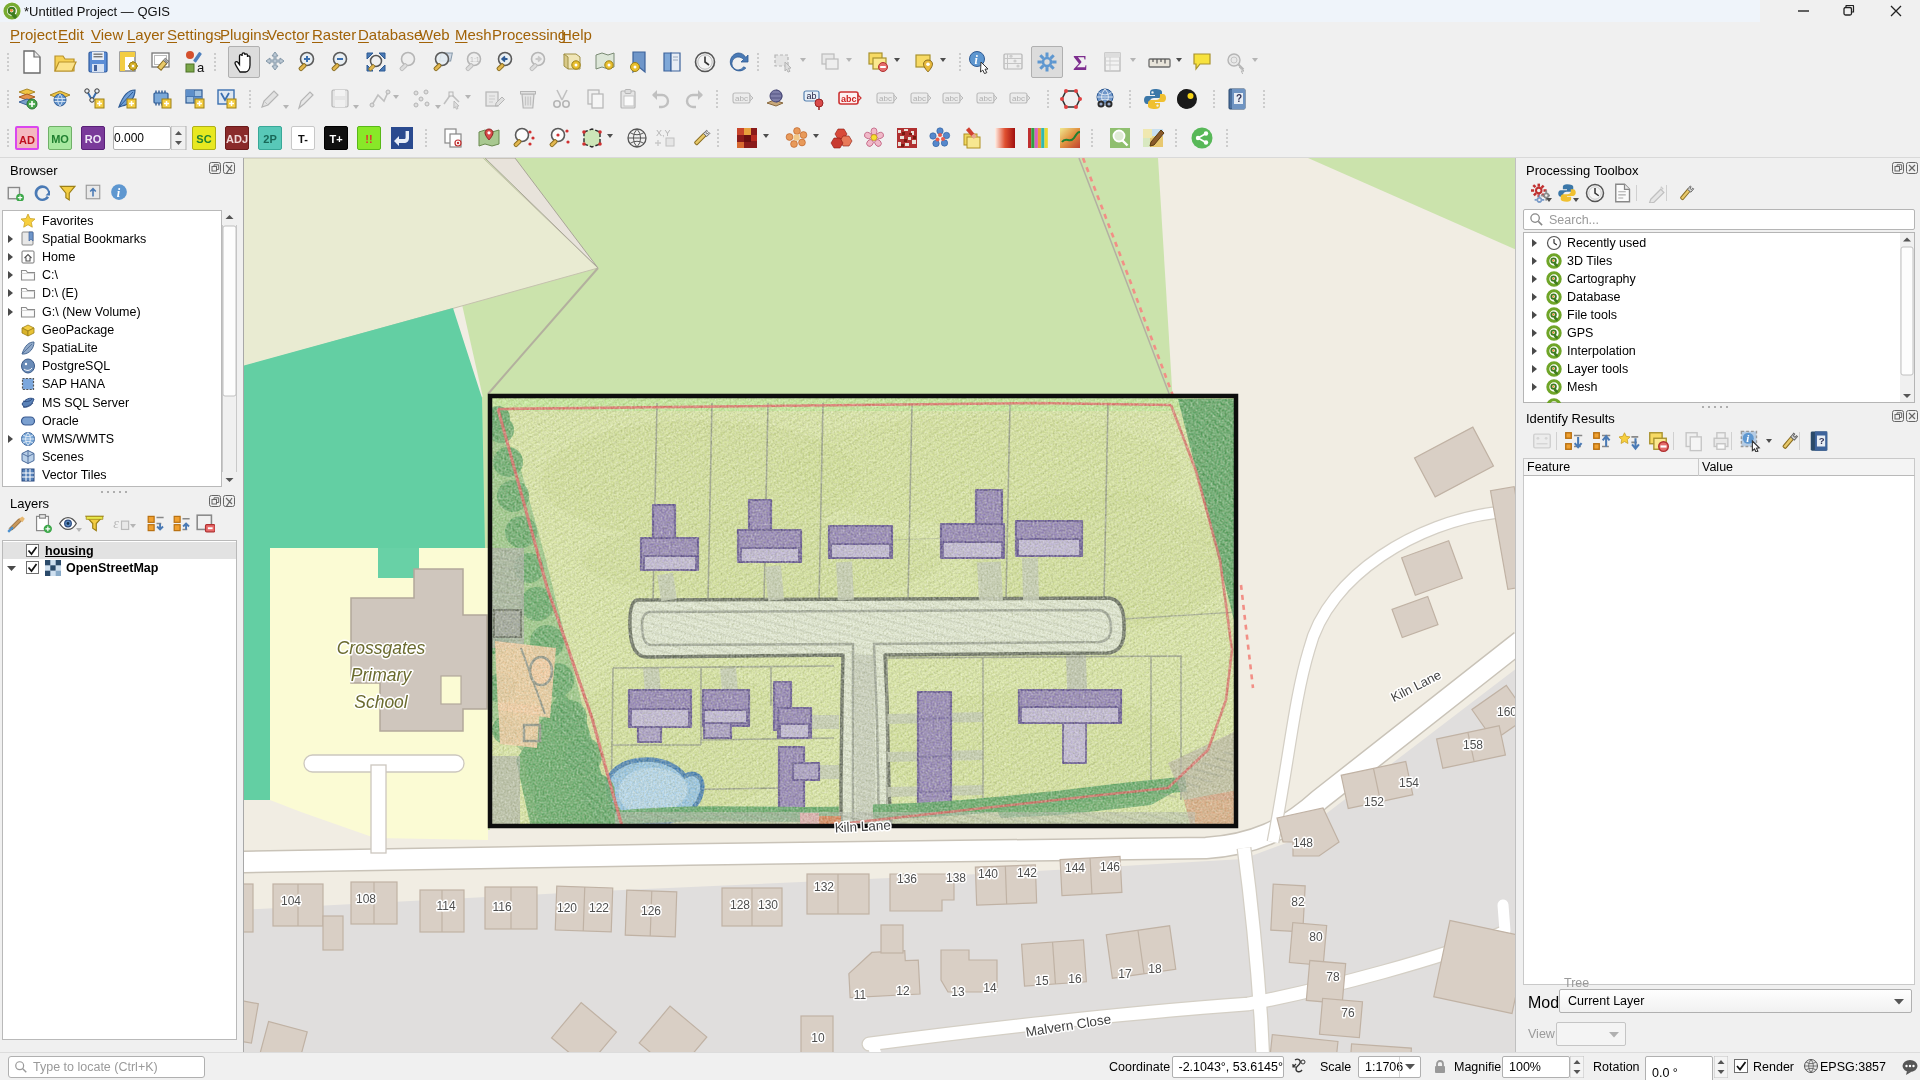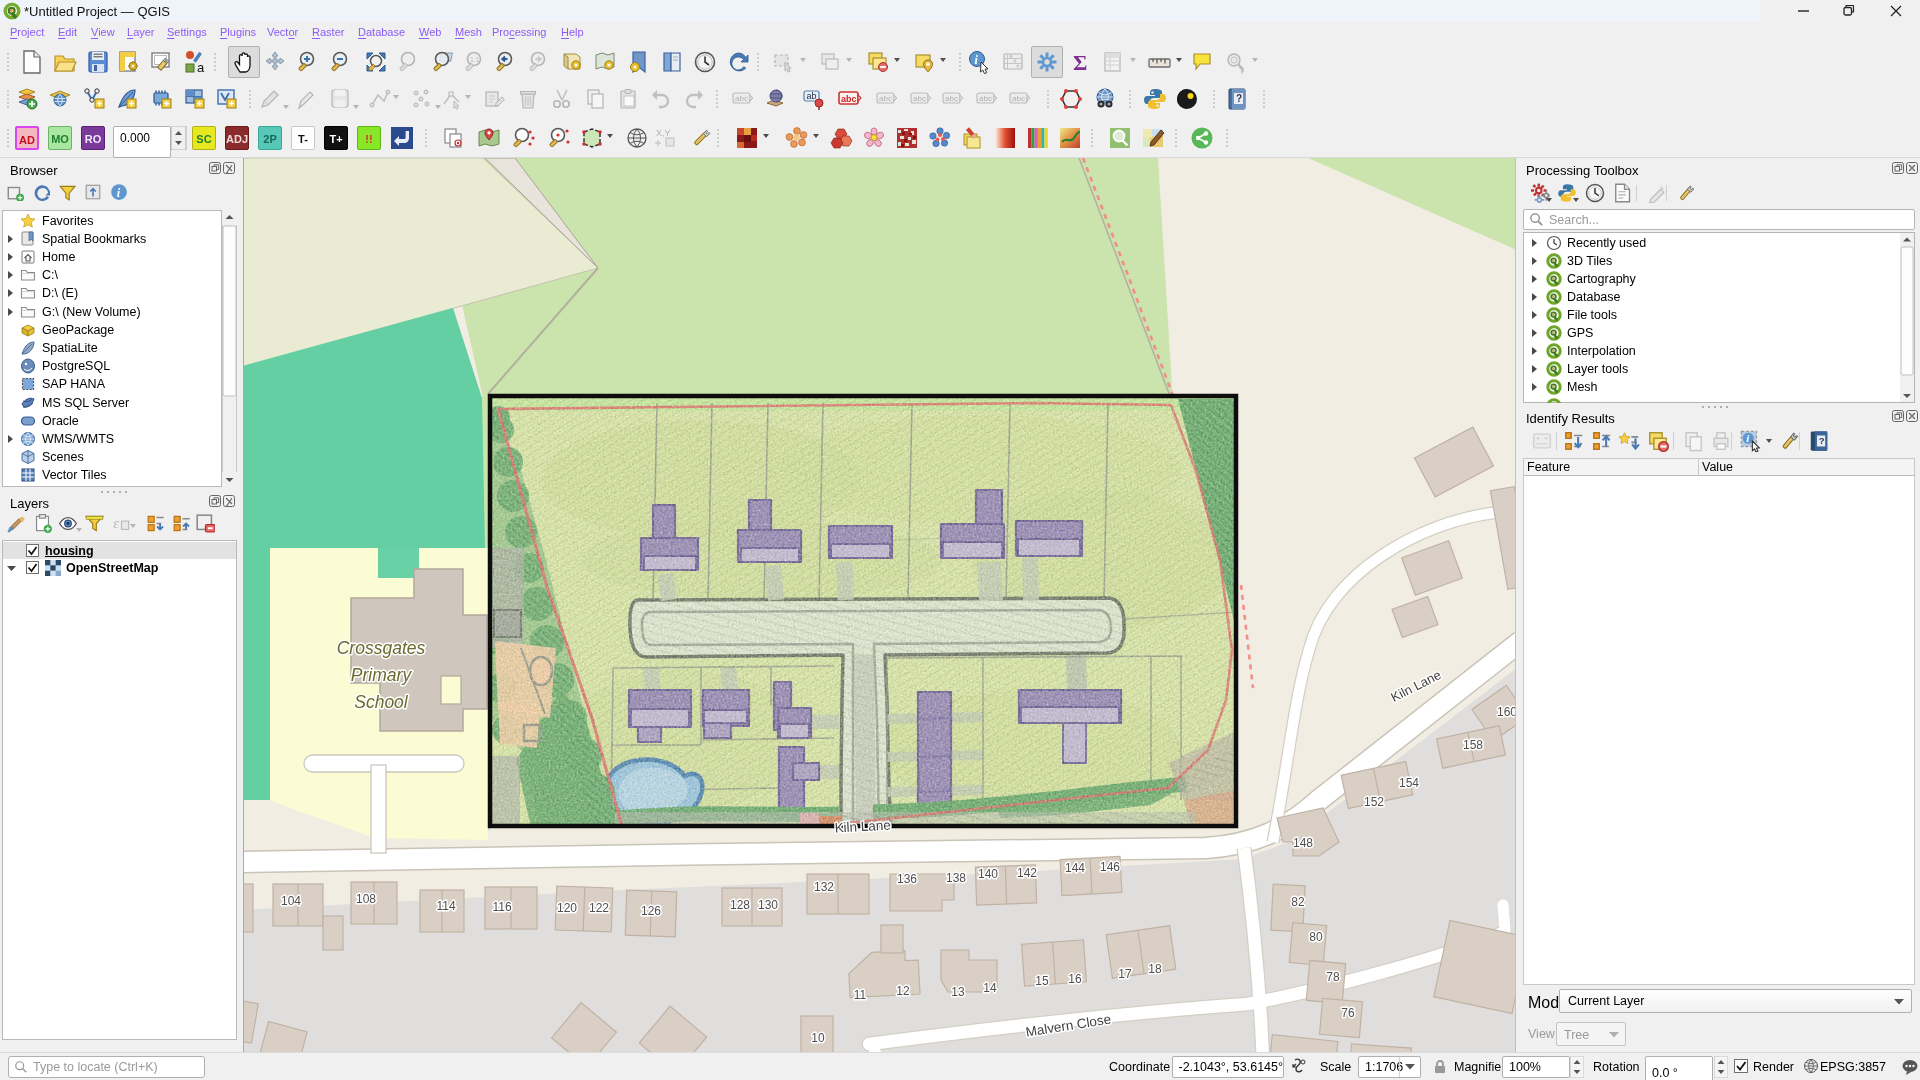--- a/index.html
+++ b/index.html
@@ -1,20 +1,20 @@
 <!DOCTYPE html>
 <html><head><meta charset="utf-8"><style>
 *{margin:0;padding:0;box-sizing:border-box}
 html,body{width:1920px;height:1080px;overflow:hidden}
 body{font-family:"Liberation Sans",sans-serif;background:#f0f0f0;position:relative;font-size:12px;color:#000}
 .abs{position:absolute}
 #titlebar{left:0;top:0;width:1760px;height:22px;background:#eff4fa;position:absolute}
 #titletext{position:absolute;left:24px;top:4px;font-size:13px;color:#111}
 #menubar{left:0;top:22px;width:1920px;height:22px;background:#f0f0f0;position:absolute}
-.menu{position:absolute;top:4px;font-size:11px;color:#8b5cf6}
+.menu{position:absolute;top:4px;font-size:15px;color:#a16207}
 .menu u{text-decoration:underline;text-underline-offset:2px}
 .tbrow{position:absolute;left:0;width:1920px;background:#f0f0f0}
 #tb1{top:44px;height:36px}
 #tb2{top:80px;height:38px}
 #tb3{top:118px;height:40px;border-bottom:1px solid #d9d9d9}
 .ti{position:absolute;width:24px;height:24px}
 .tpress{background:#dcdcdc;border:1px solid #b0b0b0;border-radius:2px}
 .dd{position:absolute;width:0;height:0;border-left:3.5px solid transparent;border-right:3.5px solid transparent;border-top:4px solid #4d4d4d}
 .dgrey .dd{border-top-color:#b5b5b5}
 .badge{position:absolute;width:24px;height:24px;border-radius:2px;font-weight:bold;font-size:11px;text-align:center;line-height:24px}
@@ -879,21 +879,21 @@
 <svg class="abs" style="left:6px;top:8px" width="6" height="24">
       <circle cx="2" cy="4.0" r="1" fill="#c0c0c0"></circle>
       <circle cx="2" cy="8.0" r="1" fill="#c0c0c0"></circle>
       <circle cx="2" cy="12.0" r="1" fill="#c0c0c0"></circle>
       <circle cx="2" cy="16.0" r="1" fill="#c0c0c0"></circle>
       <circle cx="2" cy="20.0" r="1" fill="#c0c0c0"></circle>
     </svg>
 <div class="badge" style="left:15px;top:8px;background:#f4b8c0;color:#c01020;border:2px solid #d946ef">AD</div>
 <div class="badge" style="left:48px;top:8px;background:#a8e8a0;color:#208030;border:1px solid #70b068">MO</div>
 <div class="badge" style="left:81px;top:8px;background:#7a3a9a;color:#f0e8f8;border:1px solid #5a2078">RO</div>
-<div class="spin" style="left:113px;top:8px;width:58px;height:32px;line-height:22px;padding-left:6px">0.000</div>
+<div class="spin" style="left:113px;top:8px;width:58px;height:24px;line-height:22px;">0.000</div>
 <svg class="abs" style="left:171px;top:8px" width="16" height="24">
       <rect x="0" y="0" width="15" height="24" fill="#f0f0f0" stroke="#b0b0b0"></rect>
       <path d="M4 9l3.5-4L11 9z" fill="#555"></path>
       <path d="M4 15l3.5 4 3.5-4z" fill="#555"></path>
     </svg>
 <div class="badge" style="left:192px;top:8px;background:#e8e820;color:#208030;border:1px solid #b0b018">SC</div>
 <div class="badge" style="left:225px;top:8px;background:#8a2a2a;color:#f0d8d8;border:1px solid #6a1a1a">ADJ</div>
 <div class="badge" style="left:258px;top:8px;background:#58c8b8;color:#186858;border:1px solid #38a898">2P</div>
 <div class="badge" style="left:291px;top:8px;background:#ffffff;color:#101010;border:1px solid #c8c8c8">T-</div>
 <div class="badge" style="left:324px;top:8px;background:#101010;color:#ffffff;border:1px solid #000">T+</div>
@@ -1825,21 +1825,21 @@
 <div class="abs" style="left:182px;top:300px;width:1px;height:18px;background:#c9c9c9"></div>
 <div class="abs" style="left:7px;top:318px;width:392px;height:509px;background:#fff;border:1px solid #c9c9c9;border-top:none"></div>
 <div class="abs" style="left:12px;top:836px;font-size:16px">Mode</div>
 <div class="abs" style="left:43px;top:831px;width:353px;height:24px;background:linear-gradient(#fefefe,#f1f1f1);border:1px solid #b0b0b0;border-radius:2px"></div>
 <div class="abs" style="left:52px;top:836px;font-size:12.5px">Current Layer</div>
 <svg class="abs" style="left:378px;top:841px" width="10" height="6">
       <path d="M0 0l5 5.5L10 0z" fill="#555"></path>
     </svg>
 <div class="abs" style="left:12px;top:869px;font-size:12.5px;color:#9a9a9a">View</div>
 <div class="abs" style="left:40px;top:864px;width:70px;height:24px;background:#f4f4f4;border:1px solid #c5c5c5;border-radius:2px"></div>
-<div class="abs" style="left:48px;top:870px;font-size:12.5px;color:#9a9a9a">Tree</div>
+<div class="abs" style="left:48px;top:818px;font-size:12.5px;color:#9a9a9a">Tree</div>
 <svg class="abs" style="left:93px;top:874px" width="10" height="6">
       <path d="M0 0l5 5.5L10 0z" fill="#b0b0b0"></path>
     </svg>
 </div>
 
 <div id="statusbar">
 <div class="abs" style="left:8px;top:3px;width:197px;height:22px;background:#fff;border:1px solid #b0b0b0;border-radius:3px"></div>
 <svg class="abs" style="left:14px;top:7px" width="14" height="14" viewBox="0 0 16 16">
       <circle cx="6.5" cy="6.5" r="4.5" fill="none" stroke="#999" stroke-width="1.4"></circle>
       <path d="M10 10l4 4" stroke="#999" stroke-width="1.6"></path>

